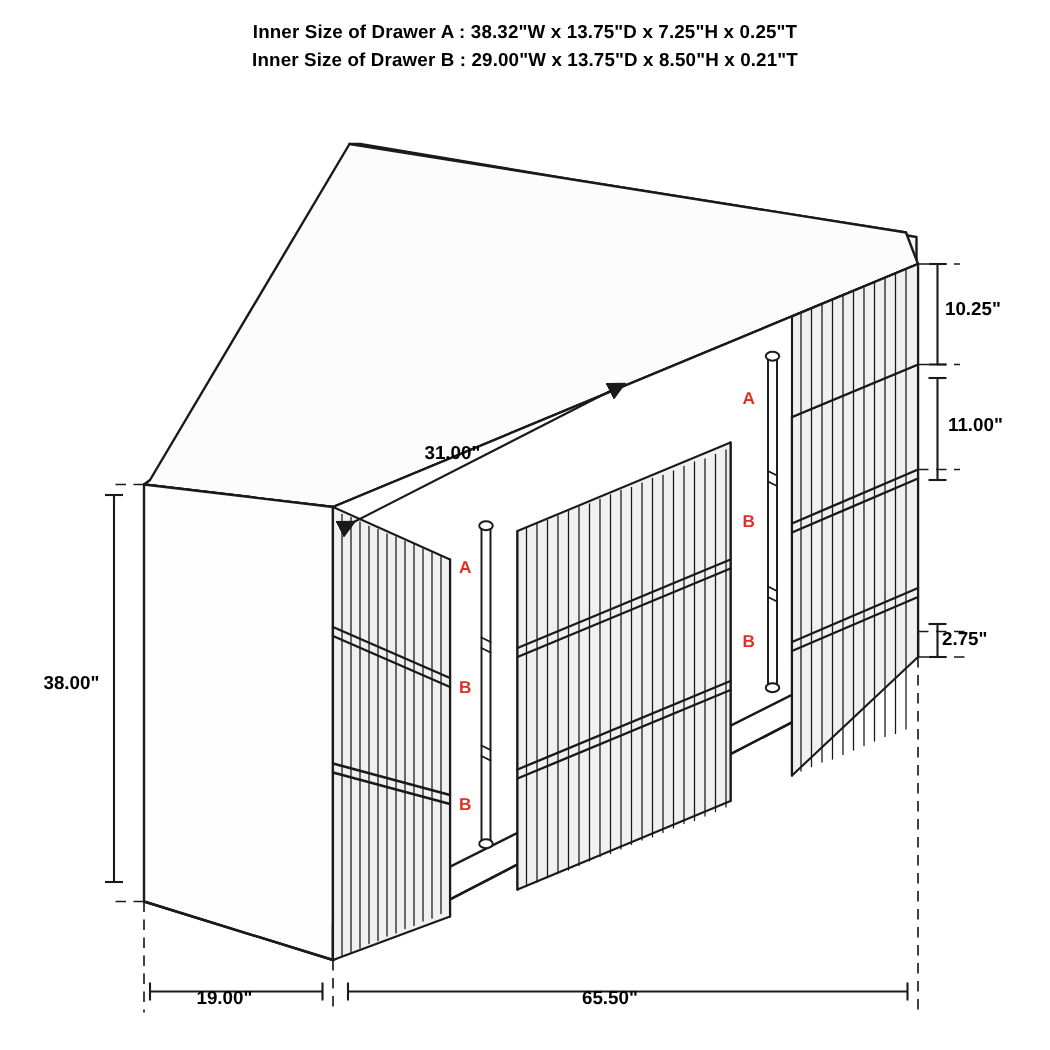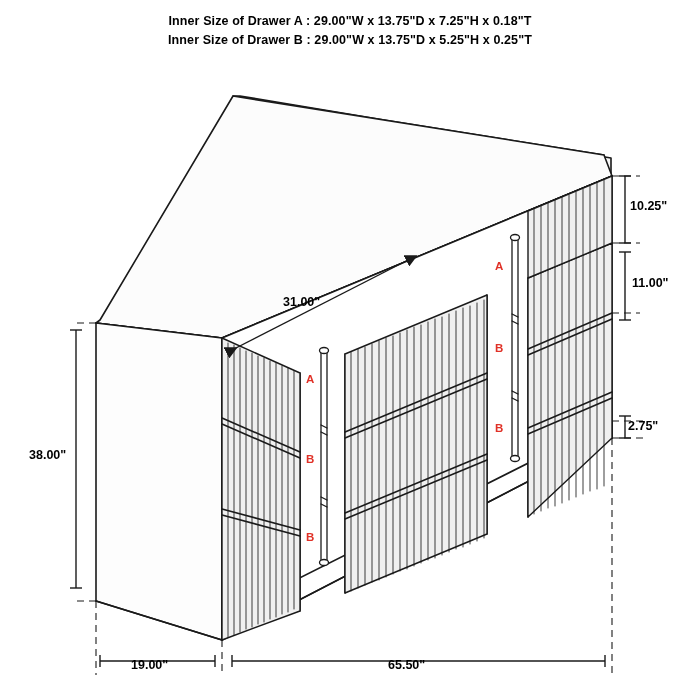--- a/index.html
+++ b/index.html
@@ -55,22 +55,22 @@
     color: #e03127;
     white-space: nowrap;
   }
 </style>
 </head>
 <body>
 
 <div id="stage">
 
   <div class="header">
-    <div>Inner Size of Drawer A : 29.00"W x 13.75"D x 7.25"H x 0.18"T</div>
-    <div>Inner Size of Drawer B : 29.00"W x 13.75"D x 5.25"H x 0.25"T</div>
+    <div>Inner Size of Drawer A : 38.32"W x 13.75"D x 7.25"H x 0.25"T</div>
+    <div>Inner Size of Drawer B : 29.00"W x 13.75"D x 8.50"H x 0.21"T</div>
   </div>
 
   <svg class="diagram" viewBox="0 0 700 700">
     <g fill="none" stroke="#1a1a1a" stroke-width="1.6" stroke-linejoin="round" stroke-linecap="round">
 
       <polygon points="233,96 604,155 604,175 611,176 611,158 240,96" fill="#f7f7f7" stroke="#1a1a1a" stroke-width="1.6"></polygon>
       <polygon points="233,96 604,155 612,176 222,338 96,323 100,320" fill="#fcfcfc" stroke="#1a1a1a" stroke-width="1.6"></polygon>
       <polyline points="96,323 222,338 612,176"></polyline>
       <polyline points="222,338 222,345"></polyline>
 

